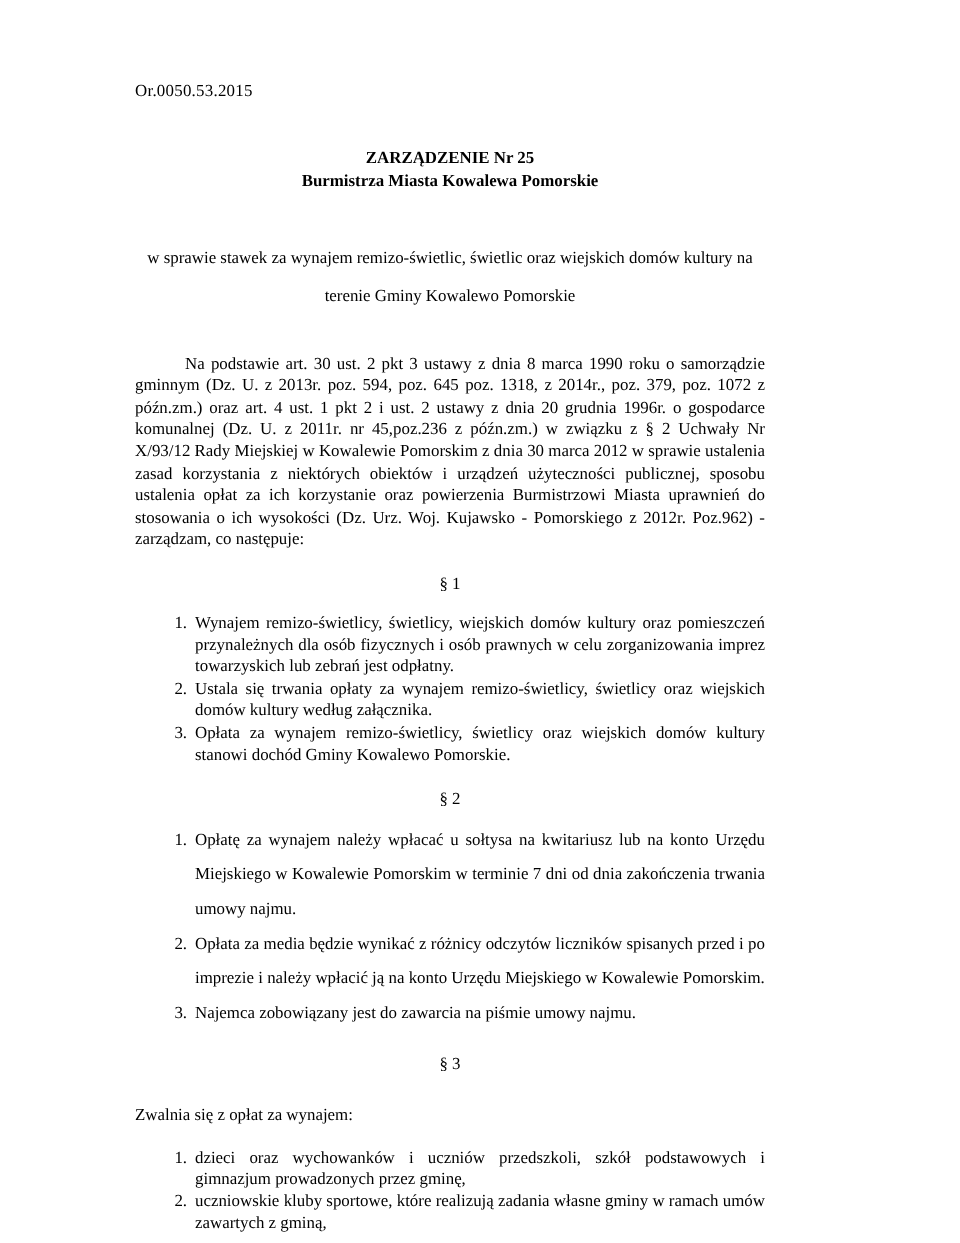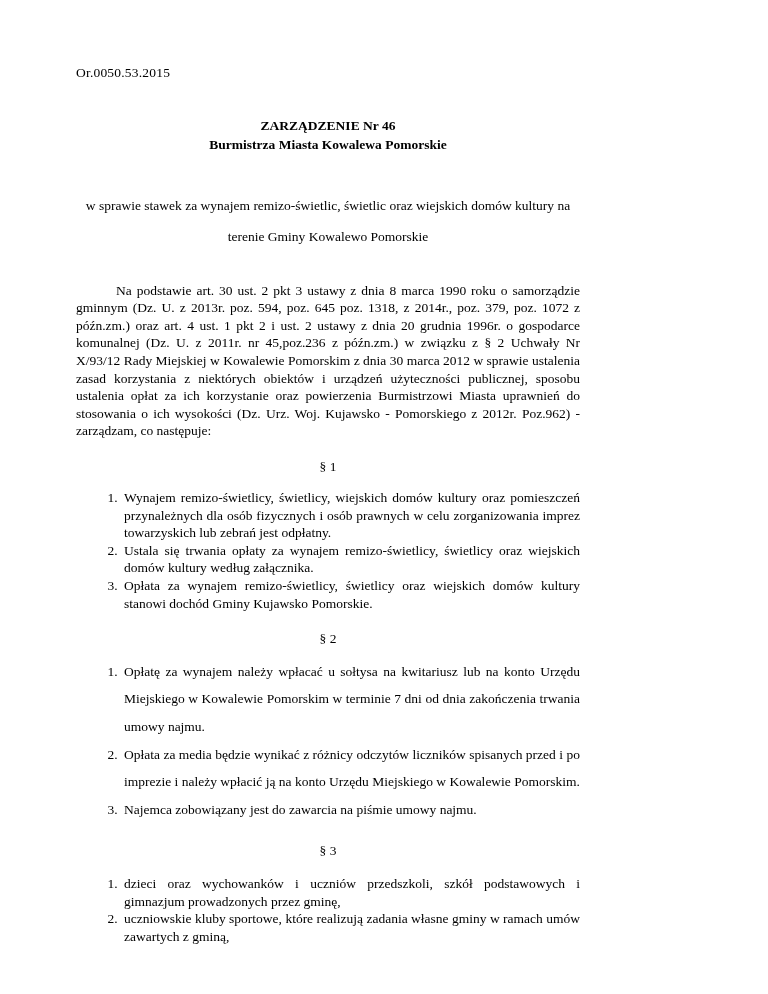--- a/index.html
+++ b/index.html
@@ -11,20 +11,21 @@
     font-family: "Liberation Serif", serif;
     color: #000;
   }
   .page {
     width: 656px;
     height: 994px;
     padding: 64px 76px 30px 76px;
     font-size: 13.5px;
     line-height: 1.3;
     background: #fff;
+    margin-left: 32px;
   }
   .ref {
     text-align: left;
     letter-spacing: 0.2px;
   }
   .title-block {
     margin-top: 34px;
     text-align: center;
     font-weight: bold;
   }
@@ -67,48 +68,49 @@
   ol.items.last { margin-top: 16px; }
 </style>
 </head>
 <body>
 
 <div class="page">
 
   <div class="ref">Or.0050.53.2015</div>
 
   <div class="title-block">
-    <div>ZARZĄDZENIE  Nr 46</div>
+    <div>ZARZĄDZENIE  Nr 25</div>
     <div>Burmistrza Miasta  Kowalewa Pomorskie</div>
   </div>
 
   <div class="subject-block">
     <div>w sprawie stawek za wynajem remizo-świetlic, świetlic oraz wiejskich domów kultury na</div>
     <div class="subject-line2">terenie Gminy Kowalewo Pomorskie</div>
   </div>
 
   <p class="preamble">Na podstawie art. 30 ust. 2 pkt 3 ustawy z dnia 8 marca 1990 roku o samorządzie gminnym (Dz. U. z 2013r. poz. 594, poz. 645 poz. 1318, z 2014r., poz. 379, poz. 1072 z późn.zm.) oraz art. 4 ust. 1 pkt 2 i ust. 2 ustawy z dnia 20 grudnia 1996r. o gospodarce komunalnej (Dz. U. z 2011r. nr 45,poz.236 z późn.zm.) w związku z § 2 Uchwały Nr X/93/12 Rady Miejskiej w Kowalewie Pomorskim z dnia 30 marca 2012 w sprawie ustalenia zasad korzystania z niektórych obiektów i urządzeń użyteczności publicznej, sposobu ustalenia opłat za ich korzystanie oraz powierzenia Burmistrzowi Miasta uprawnień do stosowania o ich wysokości (Dz. Urz. Woj. Kujawsko - Pomorskiego z 2012r. Poz.962) - zarządzam, co następuje:</p>
 
   <div class="section-heading">§ 1</div>
 
   <ol class="items">
     <li>Wynajem remizo-świetlicy, świetlicy, wiejskich domów kultury oraz pomieszczeń przynależnych dla osób fizycznych i osób prawnych w celu zorganizowania imprez towarzyskich lub zebrań jest odpłatny.</li>
     <li>Ustala się trwania opłaty za wynajem remizo-świetlicy, świetlicy oraz wiejskich domów kultury według załącznika.</li>
-    <li>Opłata za wynajem remizo-świetlicy, świetlicy oraz wiejskich domów kultury stanowi dochód Gminy Kujawsko Pomorskie.</li>
+    <li>Opłata za wynajem remizo-świetlicy, świetlicy oraz wiejskich domów kultury stanowi dochód Gminy Kowalewo Pomorskie.</li>
   </ol>
 
   <div class="section-heading">§ 2</div>
 
   <ol class="items spaced">
     <li>Opłatę za wynajem należy wpłacać u sołtysa na kwitariusz lub na konto Urzędu Miejskiego w Kowalewie Pomorskim w terminie 7 dni od dnia zakończenia trwania umowy najmu.</li>
     <li>Opłata za media będzie wynikać z różnicy odczytów liczników spisanych przed i po imprezie i należy wpłacić ją na konto Urzędu Miejskiego w Kowalewie Pomorskim.</li>
     <li>Najemca zobowiązany jest do zawarcia na piśmie umowy najmu.</li>
   </ol>
 
   <div class="section-heading">§ 3</div>
 
+  <p class="intro-line">Zwalnia się z opłat za wynajem:</p>
 
   <ol class="items last">
     <li>dzieci oraz wychowanków i uczniów przedszkoli, szkół podstawowych i gimnazjum prowadzonych przez gminę,</li>
     <li>uczniowskie kluby sportowe, które realizują zadania własne gminy w ramach umów zawartych z gminą,</li>
   </ol>
 
 </div>
 
 </body></html>

